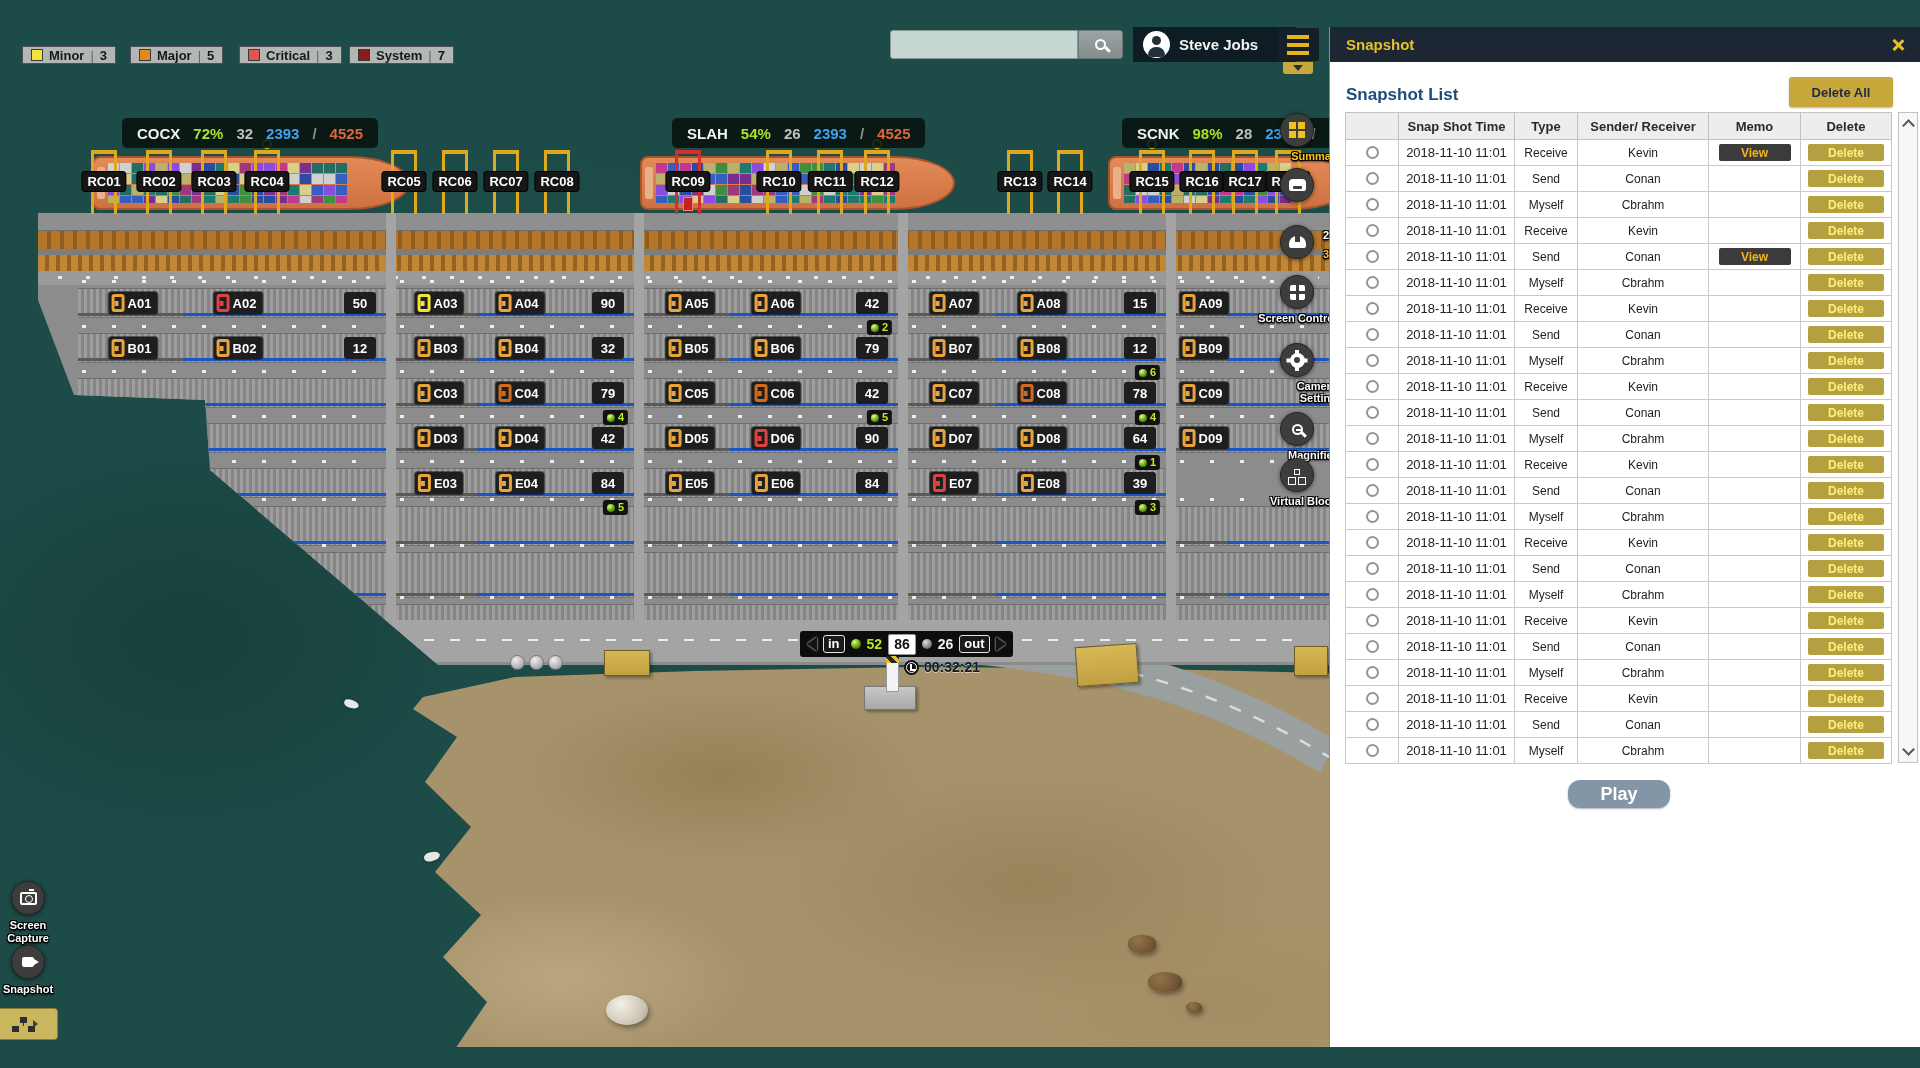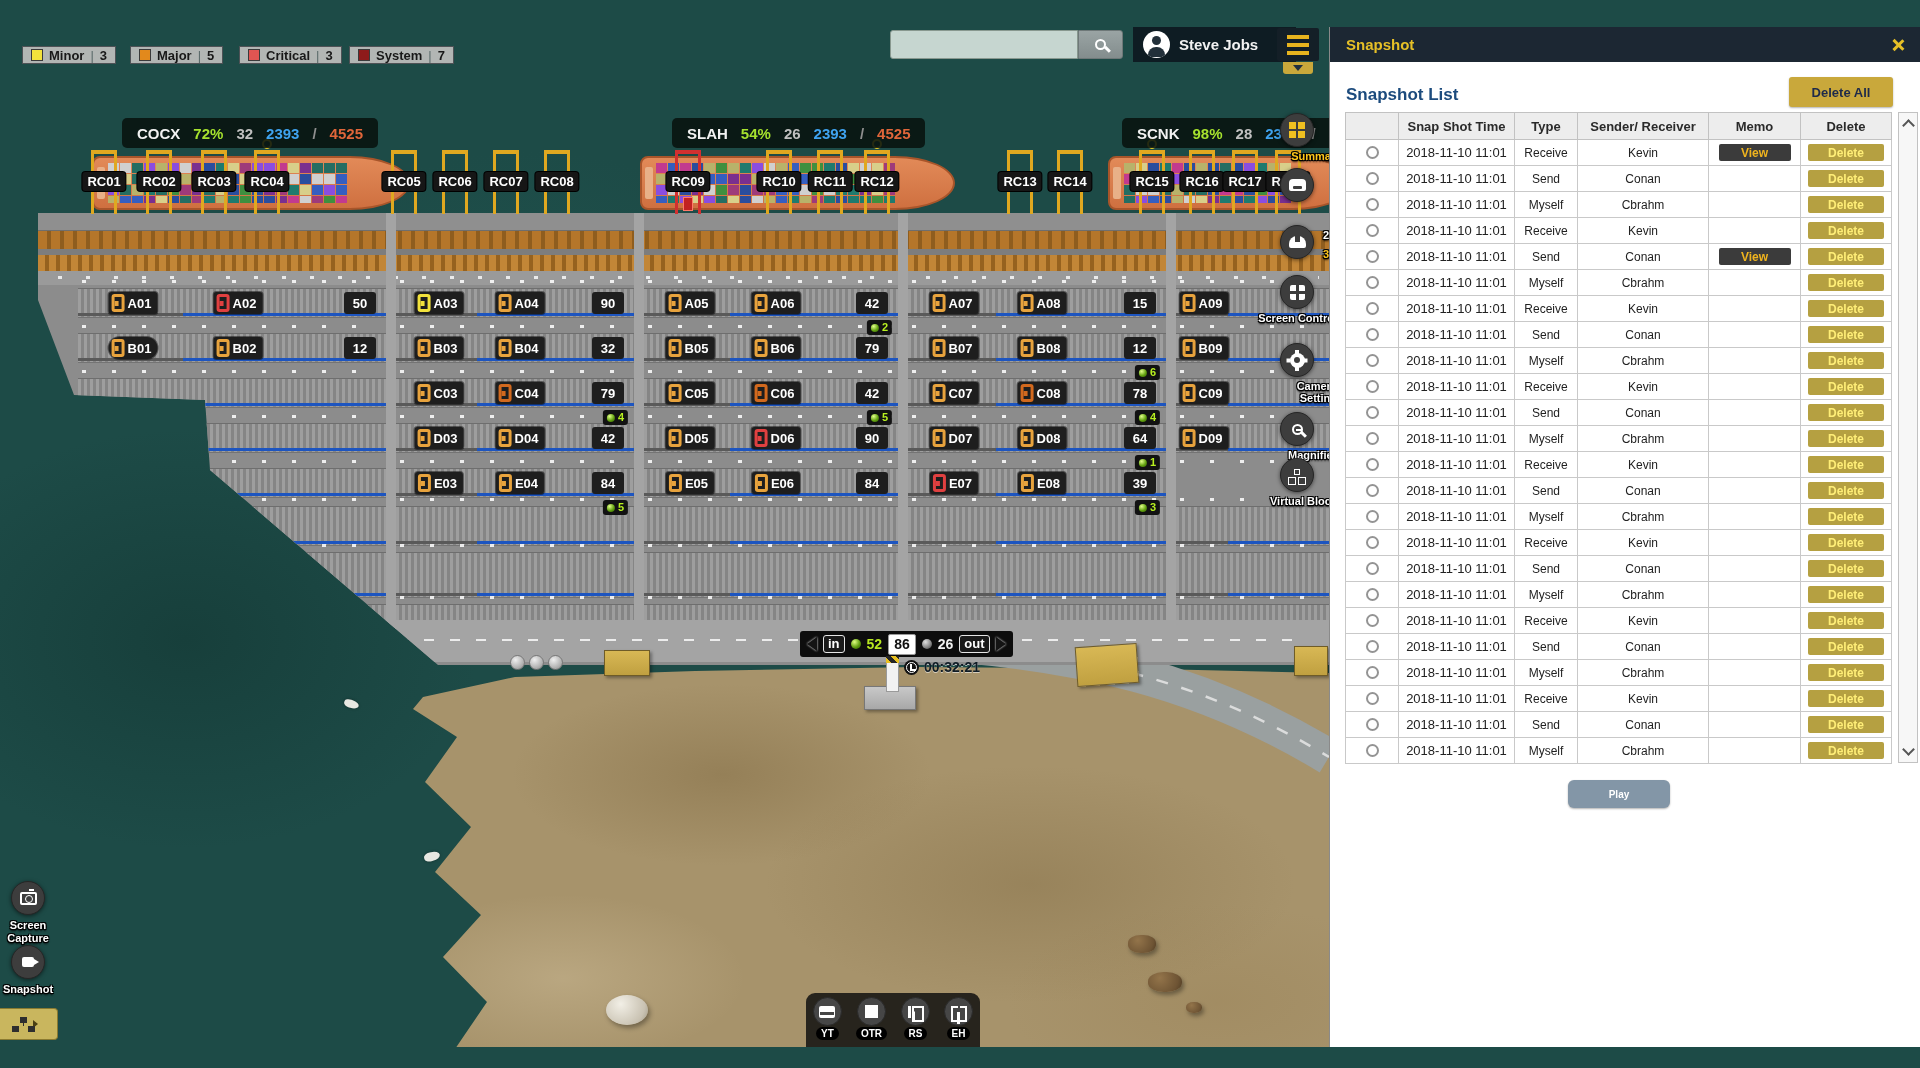--- a/index.html
+++ b/index.html
@@ -229,22 +229,22 @@
   .td-time{font-size:13px}
   .radio{width:13px;height:13px;border:2px solid #949494;border-radius:50%;margin:0 auto;background:#fff}
   .btn-view{width:72px;height:17px;background:#3b3b3b;color:#f0b41e;font-size:12px;font-weight:bold;
     border-radius:2px;margin:0 auto;display:flex;align-items:center;justify-content:center}
   .btn-del{width:76px;height:17px;background:#b5a041;color:#ffee77;font-size:12px;font-weight:bold;
     border-radius:2px;margin:0 auto;display:flex;align-items:center;justify-content:center}
   #panel-scroll{position:absolute;left:568px;top:85px;width:20px;height:651px;background:#f7f7f7;border:1px solid #c2c2c2}
   .chev{position:absolute;left:5px;width:9px;height:9px;border-left:2.5px solid #555;border-top:2.5px solid #555}
   .chev.up{top:8px;transform:rotate(45deg)}
   .chev.down{bottom:8px;transform:rotate(225deg)}
-  #play-btn{position:absolute;left:238px;top:753px;width:102px;height:28px;background:#8396a7;border-radius:6px;
-    display:flex;align-items:center;justify-content:center;color:#fff;font-weight:bold;font-size:10px;
+  #play-btn{position:absolute;left:238px;top:753px;width:102px;height:28px;background:#8396a7;border-radius:12px;
+    display:flex;align-items:center;justify-content:center;color:#fff;font-weight:bold;font-size:18px;
     box-shadow:0 1px 2px rgba(0,0,0,.3)}
 
   
   #statusbar{position:absolute;left:0;top:1047px;width:1920px;height:21px;background:#14181d;z-index:20;
     display:flex;align-items:center;justify-content:space-between;padding:0 10px 0 38px}
   #statusbar .st{font-size:13px;font-weight:bold;color:#c9c9c9;white-space:pre}
   #statusbar .st.right{color:#b9b9b9}
 </style>
 </head>
 <body>
@@ -326,21 +326,21 @@
           <div class="band" style="position: absolute; left: 1176px; top: 261px; width: 153px; height: 30px;">
             <div class="bbar"></div>
           </div>
           <div class="yl" style="position: absolute; left: 1204px; top: 265px;">
             <div class="crane-ic c-orange"></div>
             <span>A09</span>
           </div>
           <div class="band" style="position: absolute; left: 78px; top: 306px; width: 308px; height: 30px;">
             <div class="bbar"></div>
           </div>
-          <div class="yl" style="position: absolute; left: 133px; top: 310px; border-radius: 11px;">
+          <div class="yl" style="position: absolute; left: 133px; top: 310px;">
             <div class="crane-ic c-orange"></div>
             <span>B01</span>
           </div>
           <div class="yl" style="position: absolute; left: 238px; top: 310px;">
             <div class="crane-ic c-orange"></div>
             <span>B02</span>
           </div>
           <div class="yc" style="position: absolute; left: 344px; top: 310px;">12</div>
           <div class="band" style="position: absolute; left: 396px; top: 306px; width: 238px; height: 30px;">
             <div class="bbar"></div>
@@ -1048,46 +1048,20 @@
       <div class="leftlbl" style="position: absolute; left: -8px; top: 919px;">Screen Capture</div>
       <div class="leftbtn" style="position: absolute; left: 11px; top: 945px; width: 34px; height: 34px;">
         <div class="ic-video"></div>
       </div>
       <div class="leftlbl" style="position: absolute; left: -8px; top: 983px;">Snapshot</div>
     </div>
   <div id="tree-tab">
     <span class="ic-tree"></span>
     <span class="tri-r-s"></span>
   </div>
-  <div id="map-btn-strip">
-      <div class="mbtn">
-        <div class="circ">
-          <div class="ic-yt"></div>
-        </div>
-        <div class="lbl">YT</div>
-      </div>
-      <div class="mbtn">
-        <div class="circ">
-          <div class="ic-otr"></div>
-        </div>
-        <div class="lbl">OTR</div>
-      </div>
-      <div class="mbtn">
-        <div class="circ">
-          <div class="ic-rs"></div>
-        </div>
-        <div class="lbl">RS</div>
-      </div>
-      <div class="mbtn">
-        <div class="circ">
-          <div class="ic-eh"></div>
-        </div>
-        <div class="lbl">EH</div>
-      </div>
-    </div>
 
   <div id="panel">
     <div id="panel-header">
       <span id="panel-title">Snapshot</span>
       <span id="panel-close"></span>
     </div>
     <span id="list-title">Snapshot List</span>
     <div id="delete-all">Delete All</div>
     <table id="snap-table">
       <colgroup>

